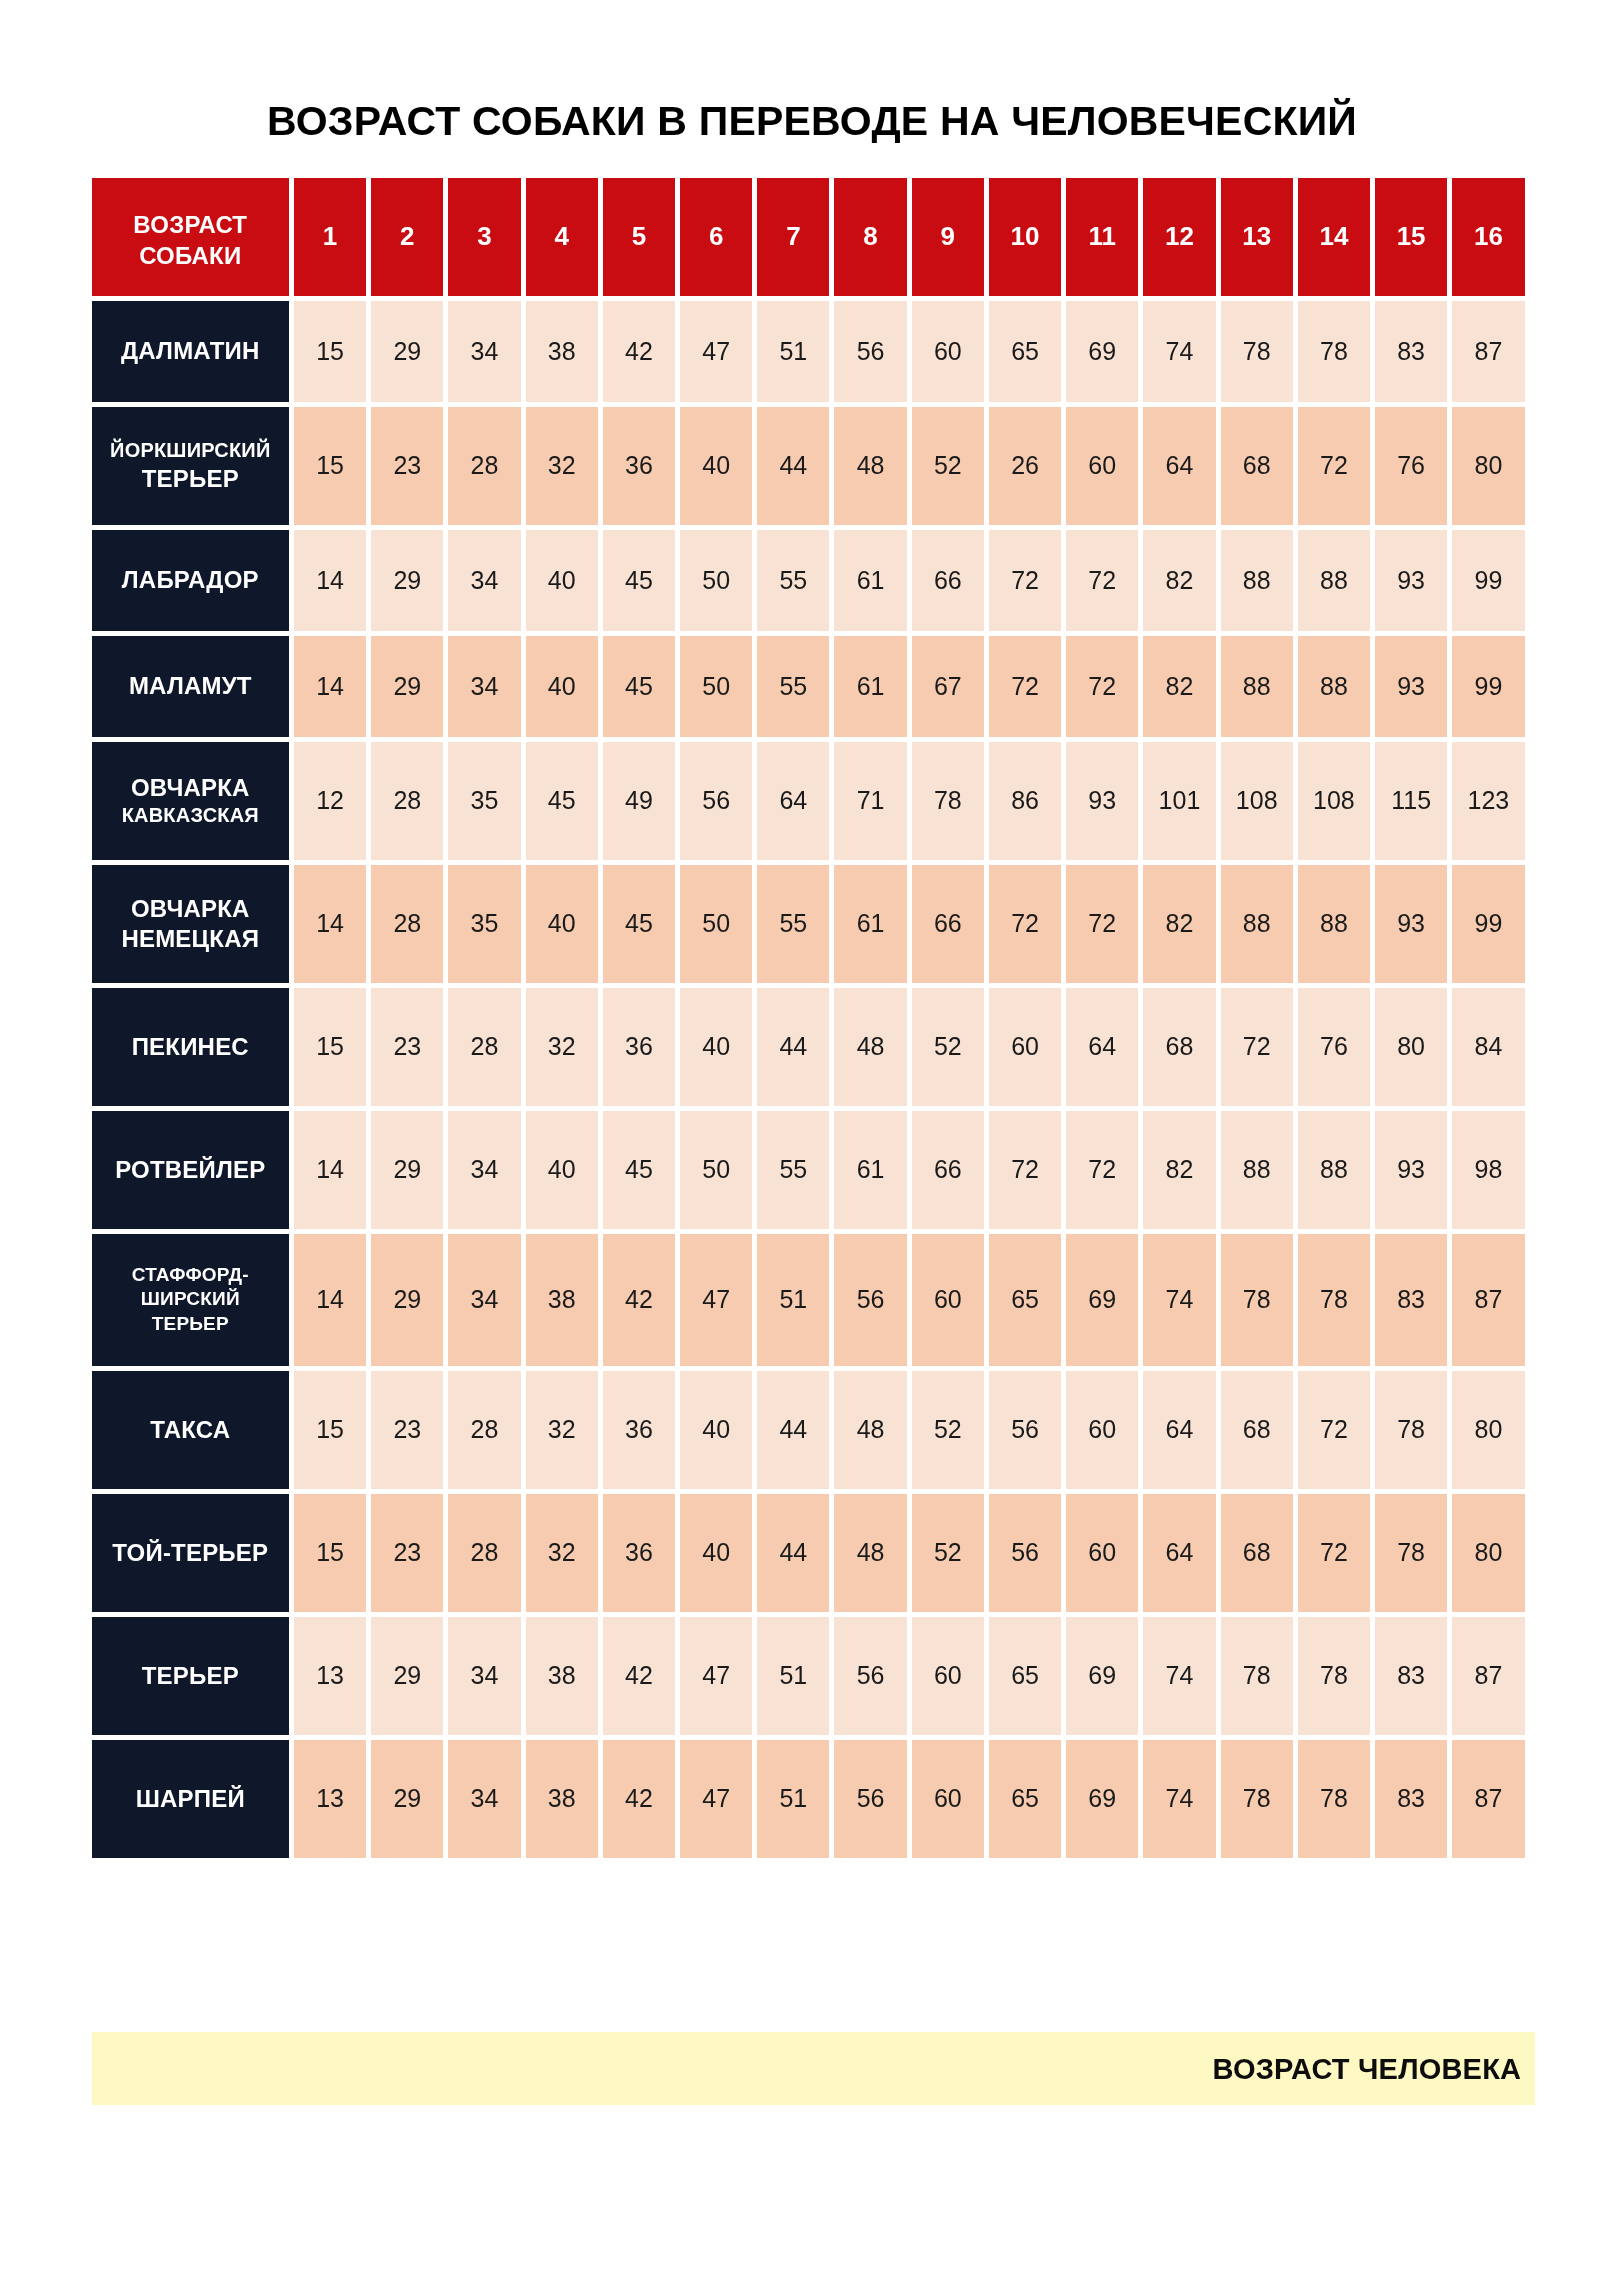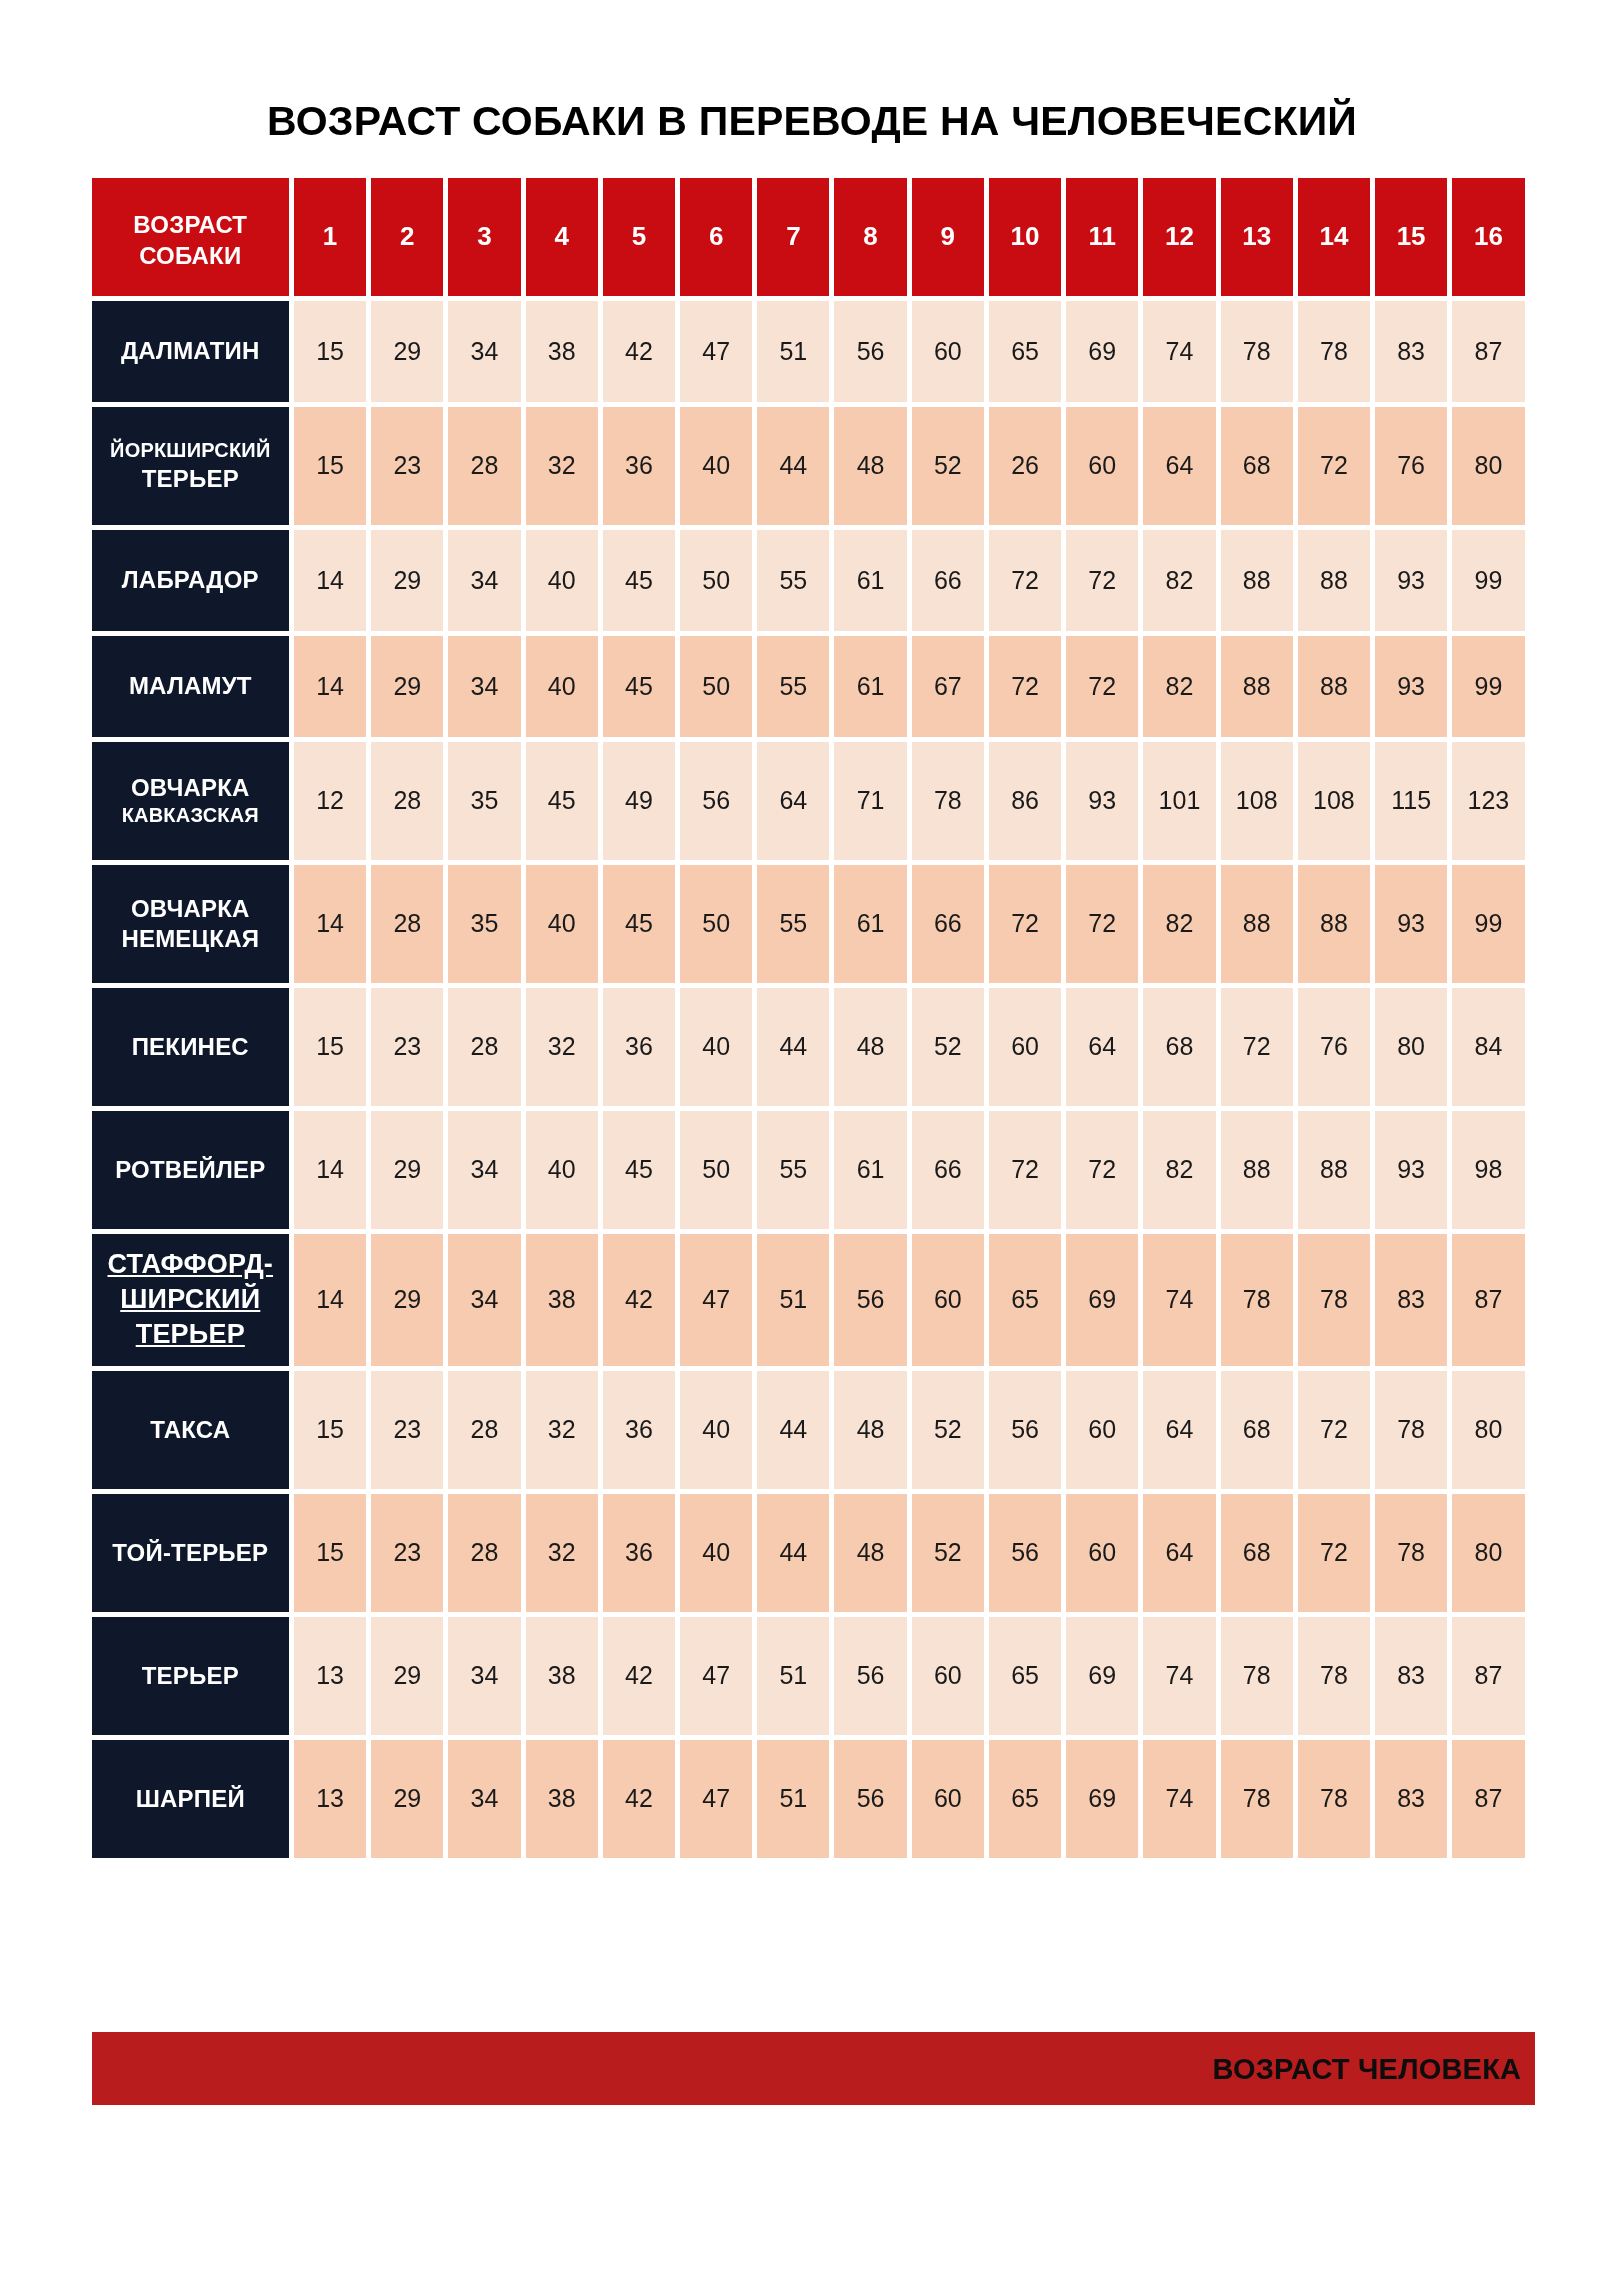--- a/index.html
+++ b/index.html
@@ -86,23 +86,22 @@
   }
   td.row-label .sub {
     display: block;
     font-size: 20px;
     line-height: 1.26;
   }
   td.row-label .main {
     display: block;
   }
   td.row-label.three-line {
-    font-size: 27px;
+    font-size: 19px;
     line-height: 1.3;
-    text-decoration: underline;
   }
 
   
   td.cell {
     text-align: center;
     vertical-align: middle;
     color: #1a1a1a;
     font-size: 25px;
     font-weight: normal;
     font-family: "Liberation Sans", sans-serif;
@@ -114,21 +113,21 @@
   tr.r-h1 td { height: 99px; }
   tr.r-h2 td { height: 116px; }
   tr.r-h3 td { height: 130px; }
 
   .footer {
     position: absolute;
     left: 92px;
     top: 2032px;
     width: 1443px;
     height: 73px;
-    background: #b91c1c;
+    background: #fef9c3;
     box-sizing: border-box;
   }
   .footer-text {
     position: absolute;
     right: 13.8px;
     top: 50%;
     transform: translateY(-50%);
     font-size: 29px;
     font-weight: bold;
     color: #0d0d0d;

